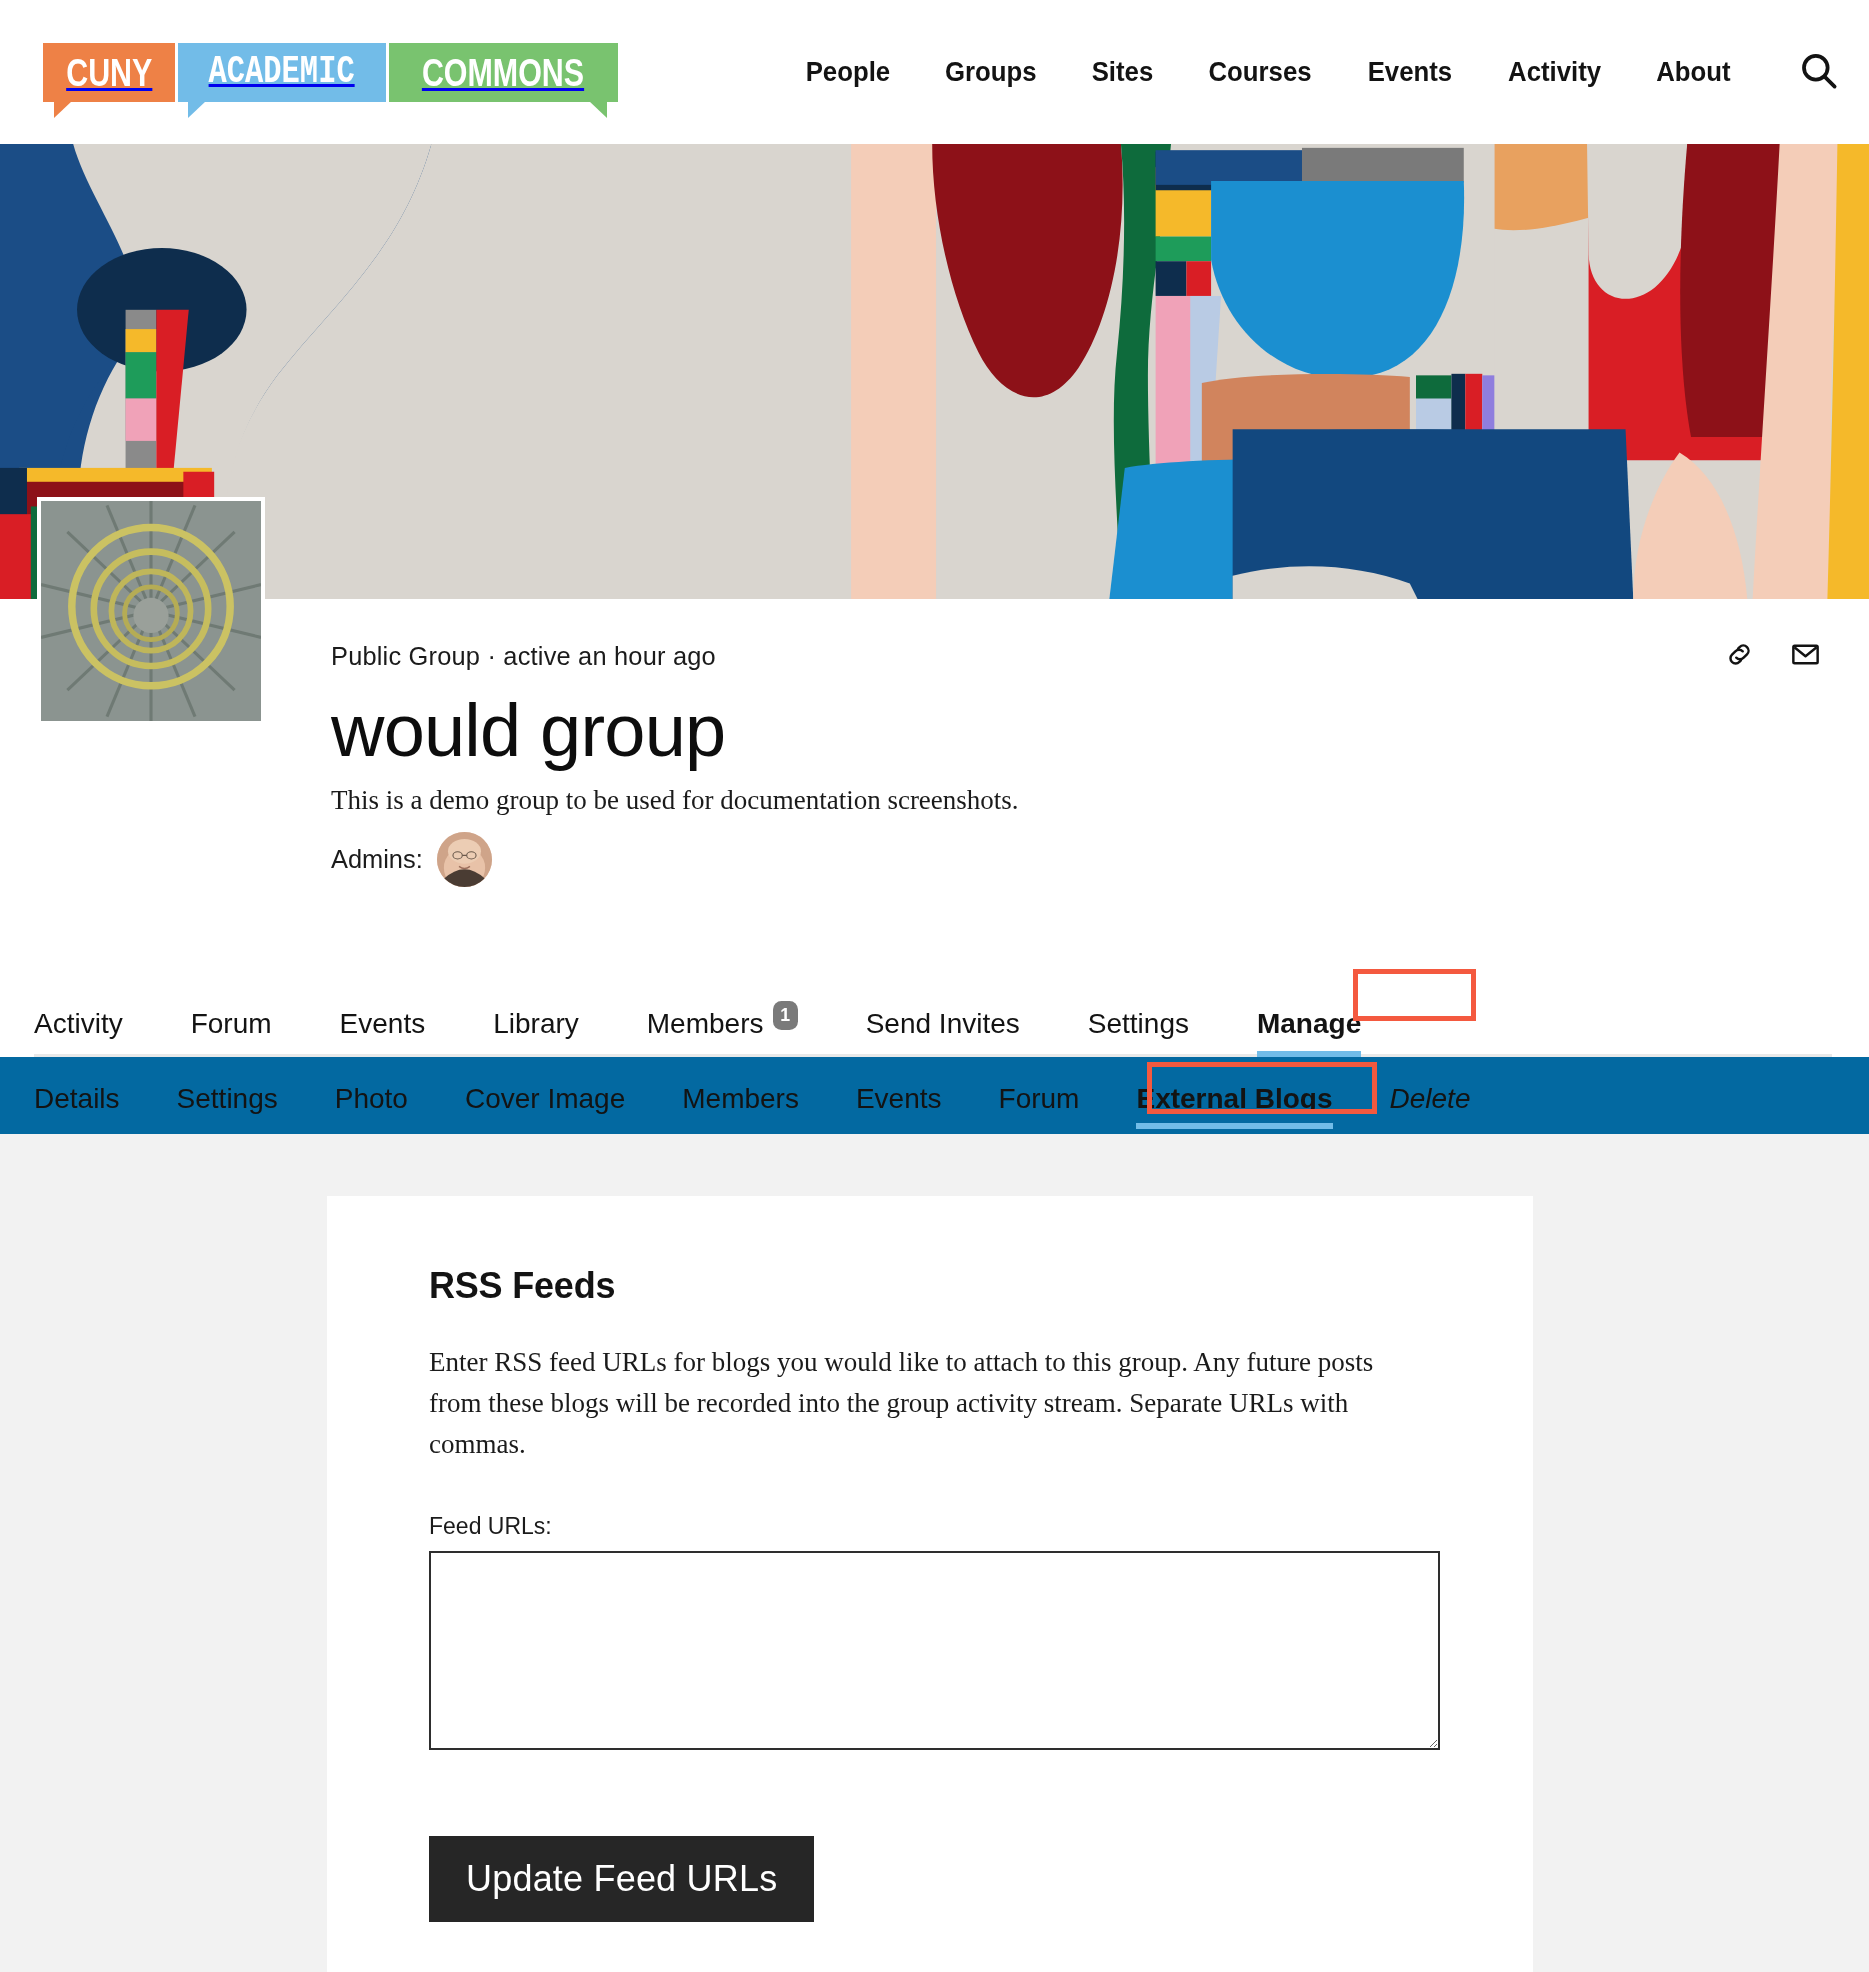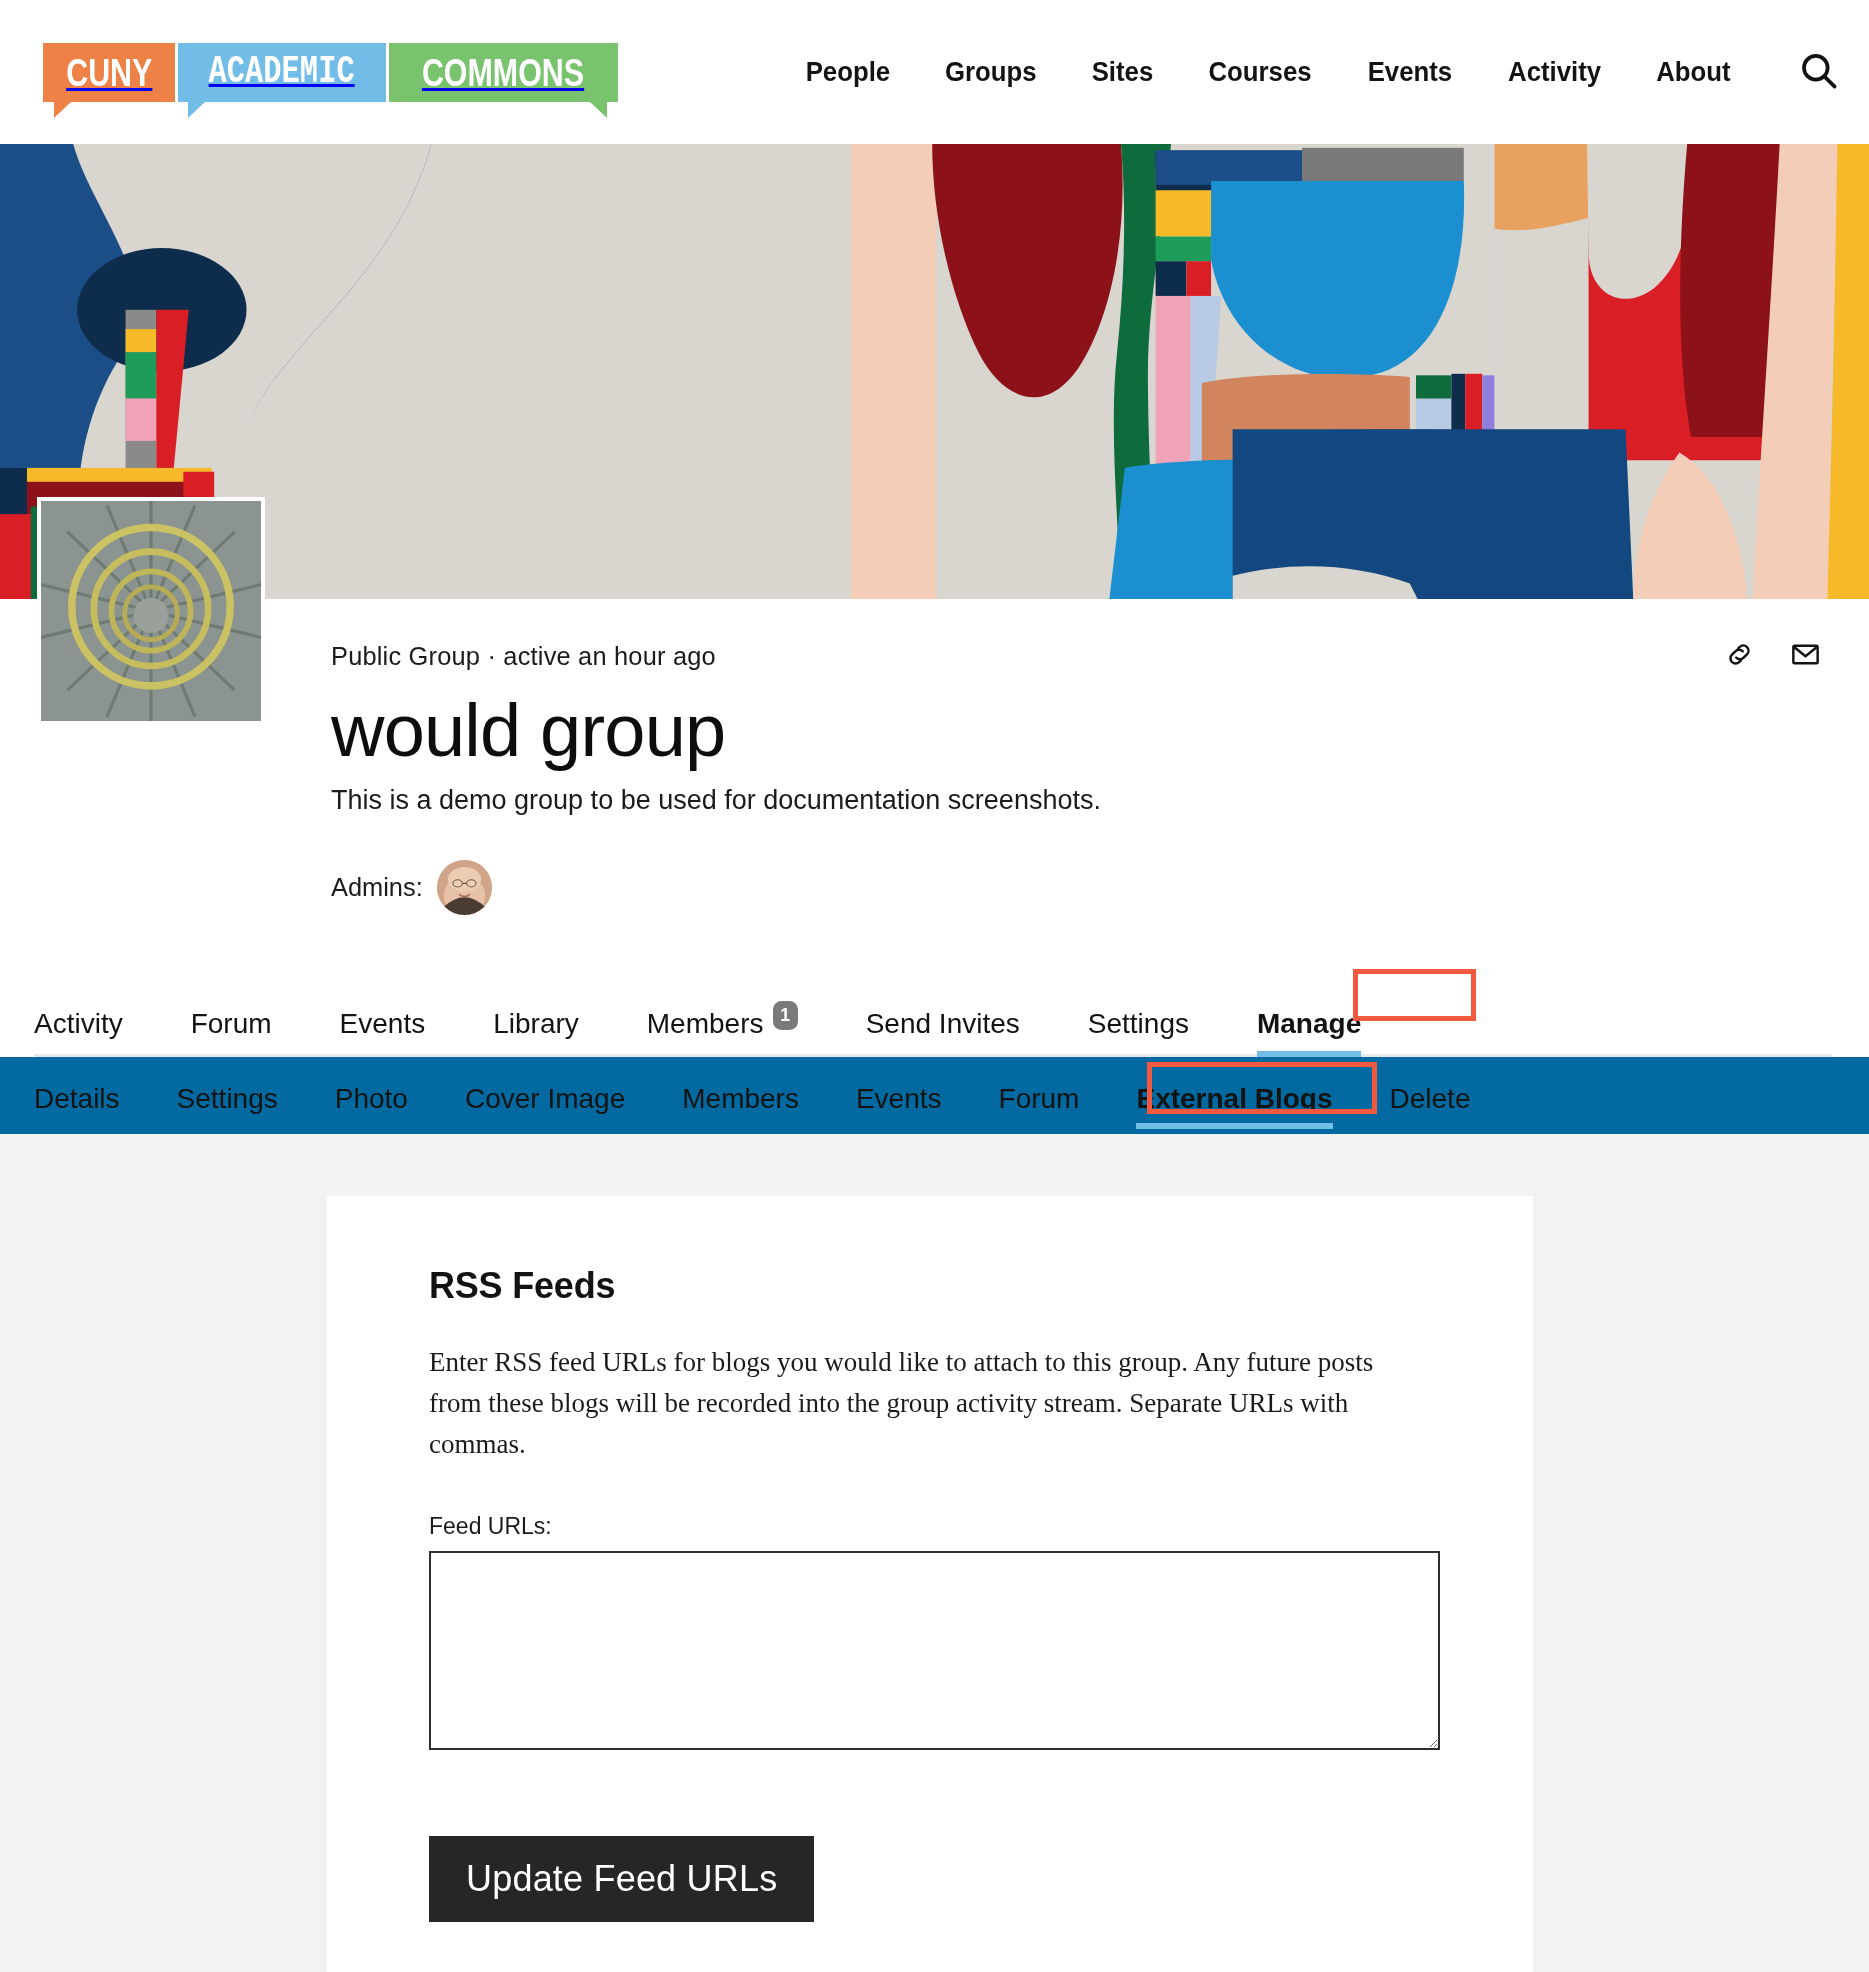--- a/index.html
+++ b/index.html
@@ -119,24 +119,24 @@
   }
   .group-title {
     font-size: 74px;
     line-height: 1.08;
     font-weight: 400;
     color: #0d0d0d;
     margin: 20px 0 14px 0;
     letter-spacing: -0.8px;
   }
   .group-desc {
-    font-family: Liberation Sans, sans-serif;
+    font-family: Liberation Serif, serif;
     font-size: 27px;
     color: #1b1b1b;
-    margin-bottom: 44px;
+    margin-bottom: 16px;
   }
   .admins-row { display: flex; align-items: center; gap: 14px; }
   .admins-label { font-size: 25.4px; color: #1b1b1b; }
   .admin-avatar {
     width: 55px; height: 55px; border-radius: 50%;
     overflow: hidden; display: block; background: #e8c9b8;
   }
   .admin-avatar svg { display:block; width:100%; height:100%; }
 
   .group-actions {
@@ -485,21 +485,21 @@
 
   <div class="tabs-secondary">
     <a class="tab-s" href="#">Details</a>
     <a class="tab-s" href="#">Settings</a>
     <a class="tab-s" href="#">Photo</a>
     <a class="tab-s" href="#">Cover Image</a>
     <a class="tab-s" href="#">Members</a>
     <a class="tab-s" href="#">Events</a>
     <a class="tab-s" href="#">Forum</a>
     <a class="tab-s active" href="#">External Blogs</a>
-    <a class="tab-s" href="#" style="margin-right:0;">Delete</a>
+    <a class="tab-s" href="#" style="margin-right:0;font-style:italic;">Delete</a>
     <div class="annot-box" style="left:1147px; top:4.6px; width:230px; height:52px;"></div>
   </div>
 
   <div class="content-wrap">
     <div class="card">
       <h2>RSS Feeds</h2>
       <p class="lede">Enter RSS feed URLs for blogs you would like to attach to this group. Any future posts from these blogs will be recorded into the group activity stream. Separate URLs with commas.</p>
 
       <label class="field-label">Feed URLs:</label>
       <textarea class="feed-textarea" placeholder="" style=""></textarea>

